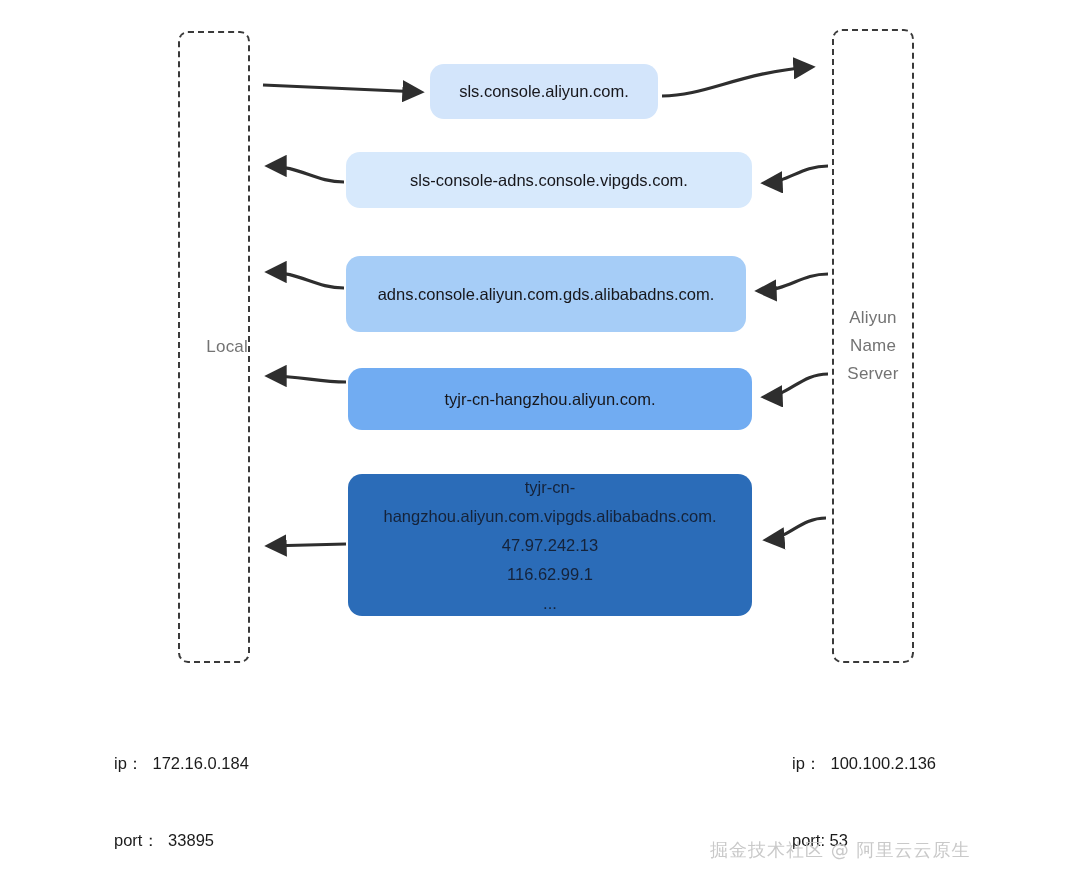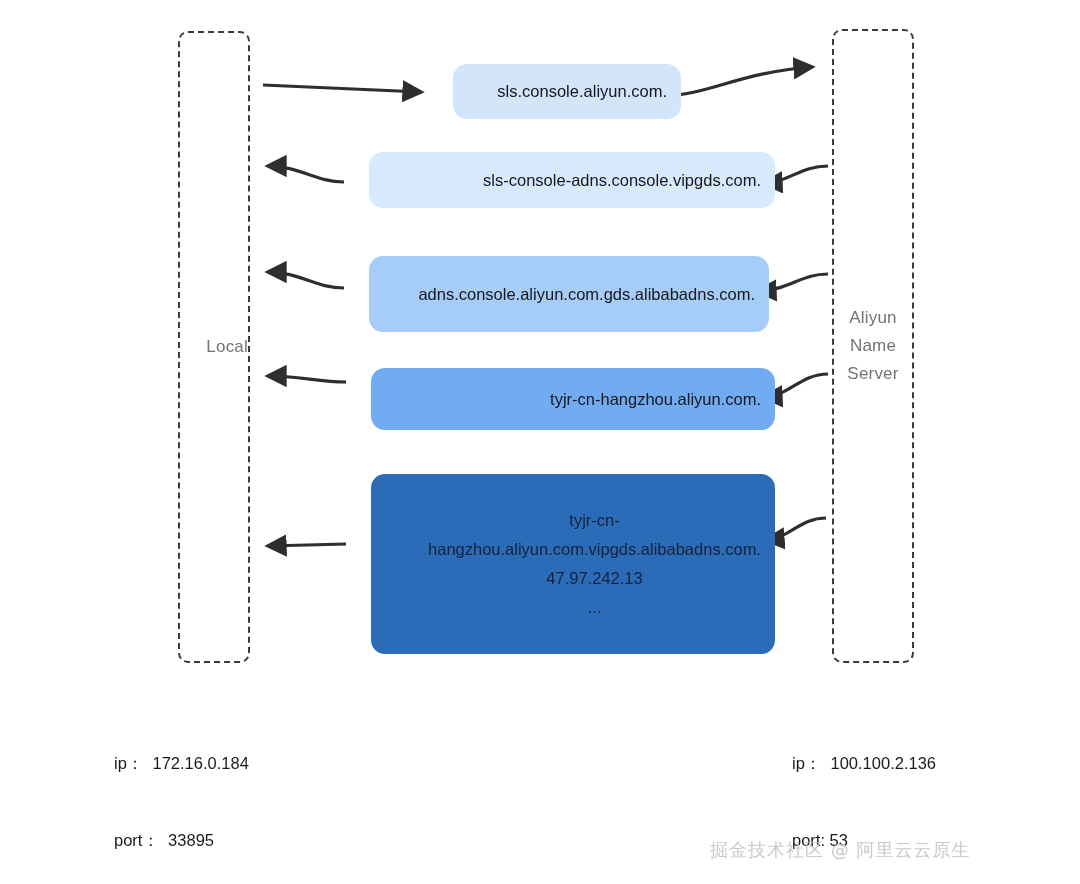--- a/index.html
+++ b/index.html
@@ -55,37 +55,36 @@
     width: 82px;
     height: 634px;
   }
 
   
   .msgbox {
     position: absolute;
     border-radius: 14px;
     display: flex;
     align-items: center;
-    justify-content: flex-end;
+    justify-content: center;
     text-align: center;
     box-sizing: border-box;
     padding: 3px 14px;
     color: #17171c;
     font-size: 16.5px;
     line-height: 29px;
-    margin-left: 23px;
   }
   .msgbox .msgline { display: block; }
   .msgbox.dark { color: #15233a; }
 
   #msg-1 { left: 430px; top: 64px;  width: 228px; height: 55px;  background: #d3e5fb; }
   #msg-2 { left: 346px; top: 152px; width: 406px; height: 56px;  background: #d7e9fc; }
   #msg-3 { left: 346px; top: 256px; width: 400px; height: 76px;  background: #a6cdf7; }
   #msg-4 { left: 348px; top: 368px; width: 404px; height: 62px;  background: #71acf2; }
-  #msg-5 { left: 348px; top: 474px; width: 404px; height: 180px; background: #2b6cb8; }
+  #msg-5 { left: 348px; top: 474px; width: 404px; height: 142px; background: #2b6cb8; }
 
   
   .infoblock {
     position: absolute;
     font-size: 16.5px;
     line-height: 25.5px;
     color: #1b1b1b;
     white-space: pre;
   }
   #info-local { left: 114px; top: 700px; }
@@ -171,20 +170,21 @@
   <div>
     <span class="msgline">tyjr-cn-hangzhou.aliyun.com.</span>
   </div>
 </div>
 
 <div class="msgbox dark" id="msg-5" style="background: rgb(43, 108, 184);">
   <div>
     <span class="msgline">tyjr-cn-</span>
     <span class="msgline">hangzhou.aliyun.com.vipgds.alibabadns.com.</span>
     <span class="msgline">47.97.242.13</span>
+    <span class="msgline">116.62.99.1</span>
     <span class="msgline">...</span>
   </div>
 </div>
 
 <div class="infoblock" id="info-local">
   <span class="inforow">ip：  172.16.0.184</span>
   <span class="inforow">port：  33895</span>
   
   
   

